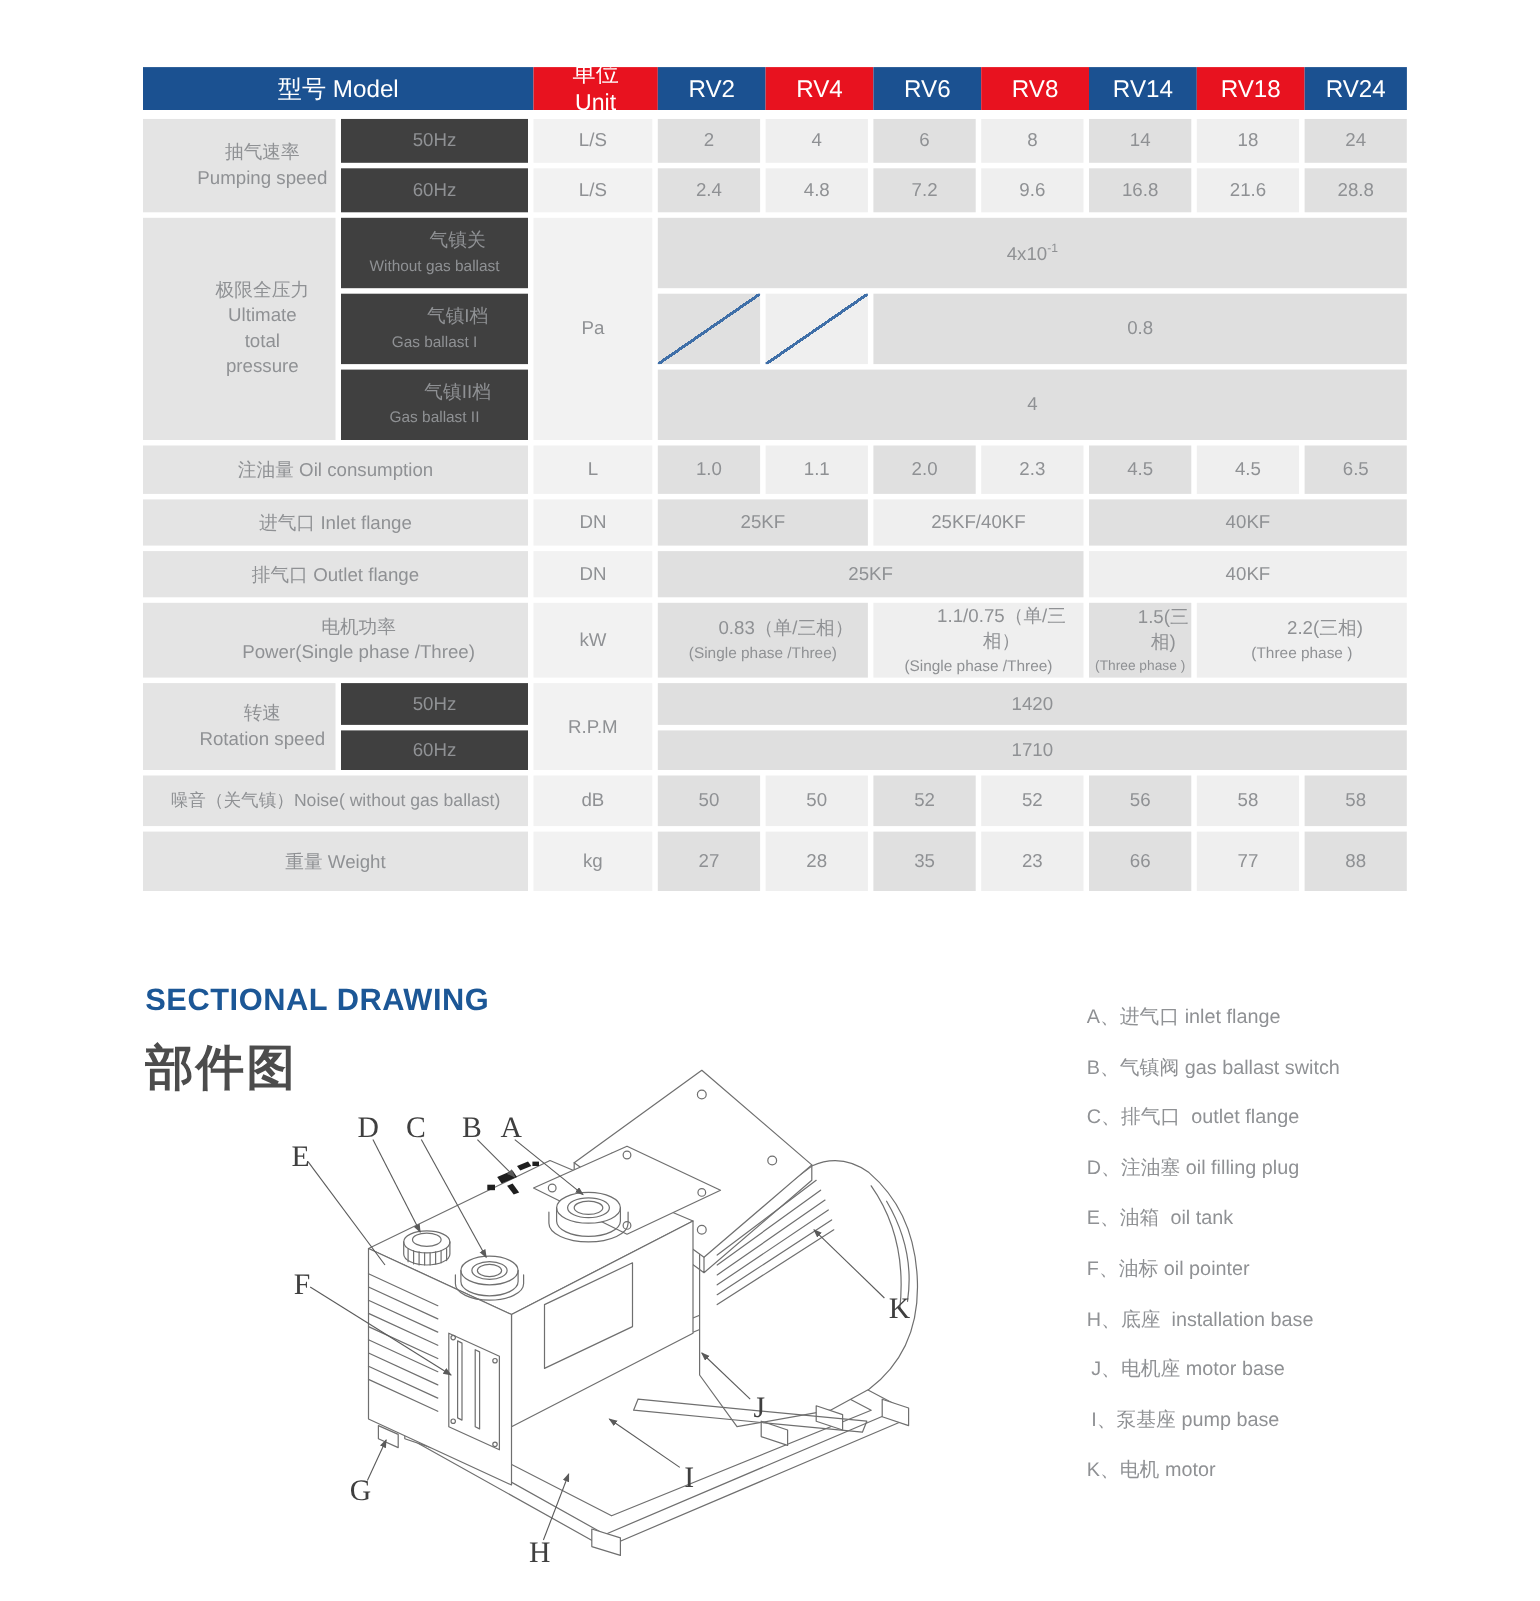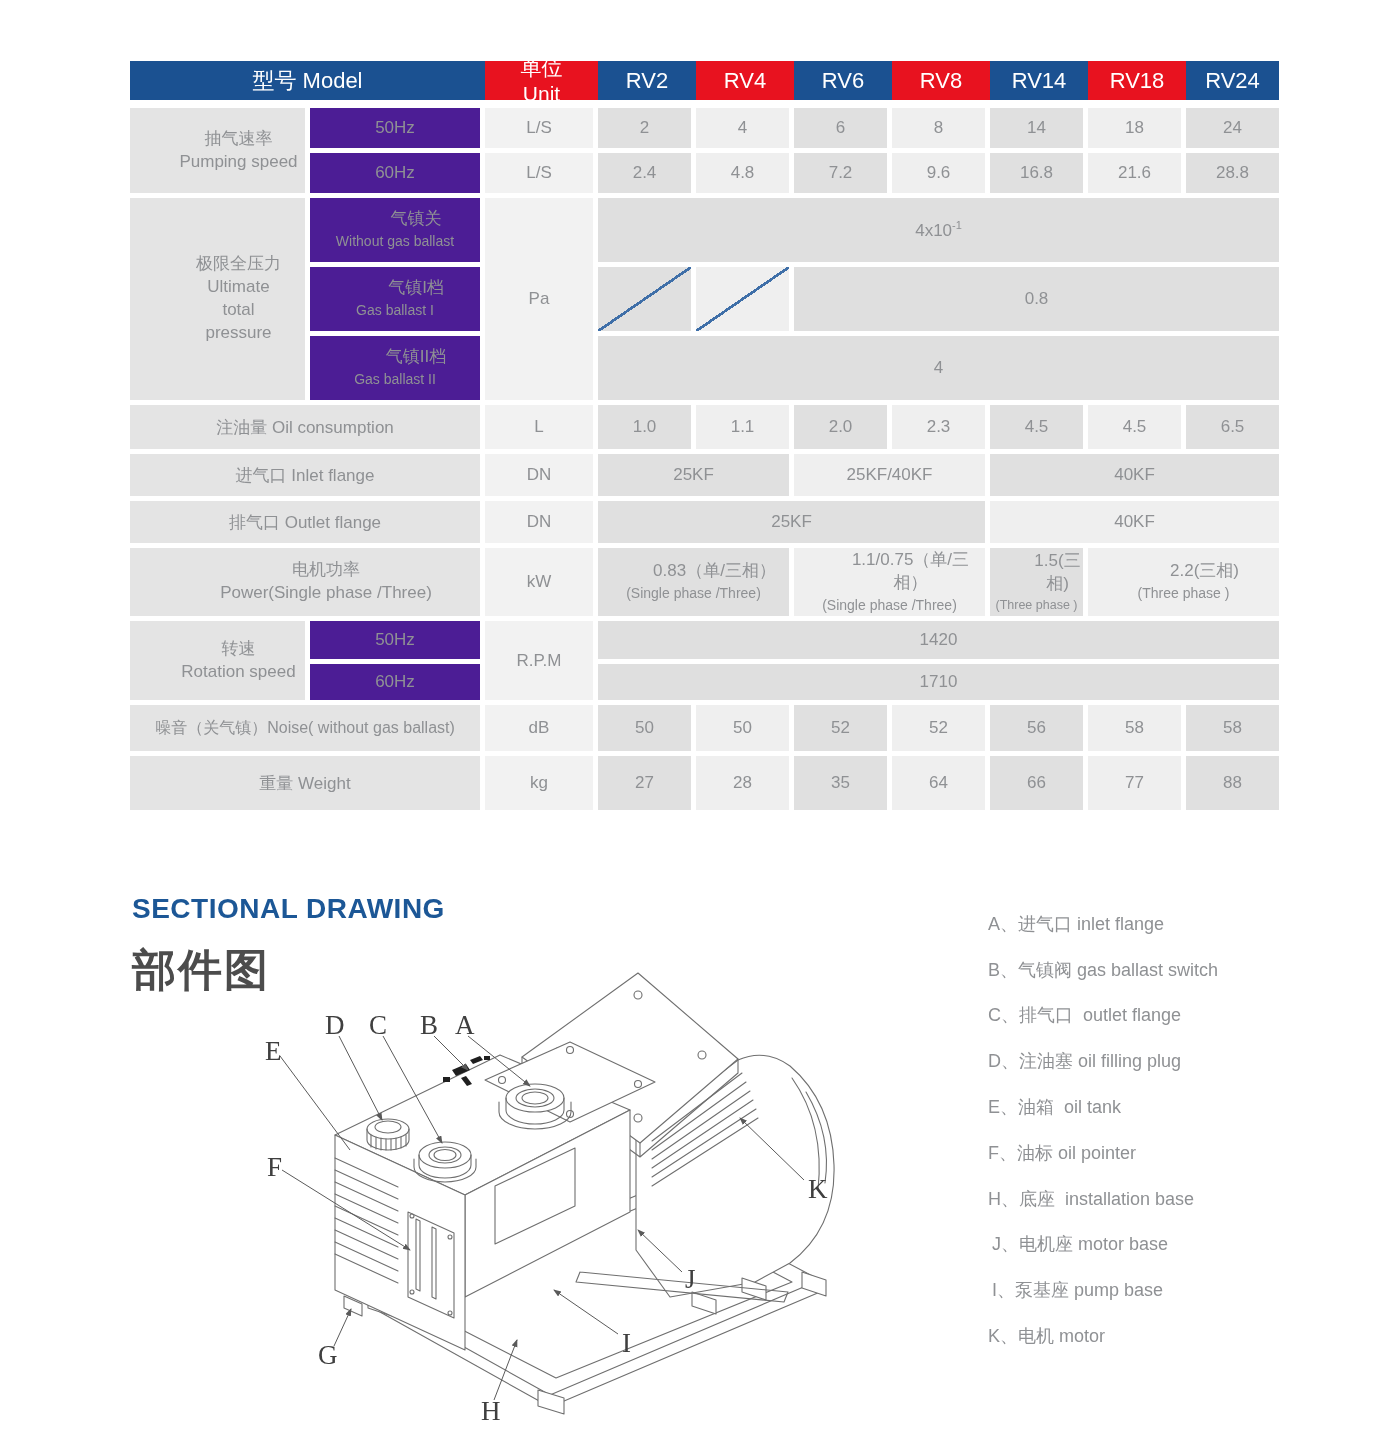--- a/index.html
+++ b/index.html
@@ -18,21 +18,21 @@
   .w-unit{width:113px;font-size:21px;flex-direction:column;line-height:1.2;}
   .w-rv{width:98px;font-size:22px;}
   .w-rv-last{width:93px;font-size:22px;}
   .bodywrap{margin-top:8px;overflow:hidden;}
   table.spec{border-collapse:separate;border-spacing:5px;margin:-5px;table-layout:fixed;}
   table.spec td{
     text-align:center;vertical-align:middle;color:#8f9194;font-size:17px;padding:0;
     overflow:hidden;
   }
   .lab{background:#e4e4e4;}
-  .sub{background:#4c1d95;}
+  .sub{background:#404040;}
   .unit{background:#f2f2f2;}
   .d0{background:#e0e0e0;}
   .d1{background:#efefef;}
   .mg{background:#dfdfdf;}
   .small{font-size:14px;line-height:1.45;display:block;}
   .ln{display:block;line-height:1.35;padding-left:42px;}
   .sup{font-size:11px;vertical-align:7px;}
   .diag0{background-color:#e0e0e0;background-image:linear-gradient(to bottom right,transparent 48.8%,#3f6fa8 48.8%,#3f6fa8 51.4%,transparent 51.4%);}
   .diag1{background-color:#efefef;background-image:linear-gradient(to bottom right,transparent 48.8%,#3f6fa8 48.8%,#3f6fa8 51.4%,transparent 51.4%);}
   
@@ -216,21 +216,21 @@
       <td class="d1">58</td>
       <td class="d0">58</td>
     </tr>
 
     <tr style="height:54px">
       <td class="lab" colspan="2">重量 Weight</td>
       <td class="unit">kg</td>
       <td class="d0">27</td>
       <td class="d1">28</td>
       <td class="d0">35</td>
-      <td class="d1">64</td>
+      <td class="d1">23</td>
       <td class="d0">66</td>
       <td class="d1">77</td>
       <td class="d0">88</td>
     </tr>
   </tbody>
       </table>
   </div>
 </div>
 
 <div class="sec-title">

